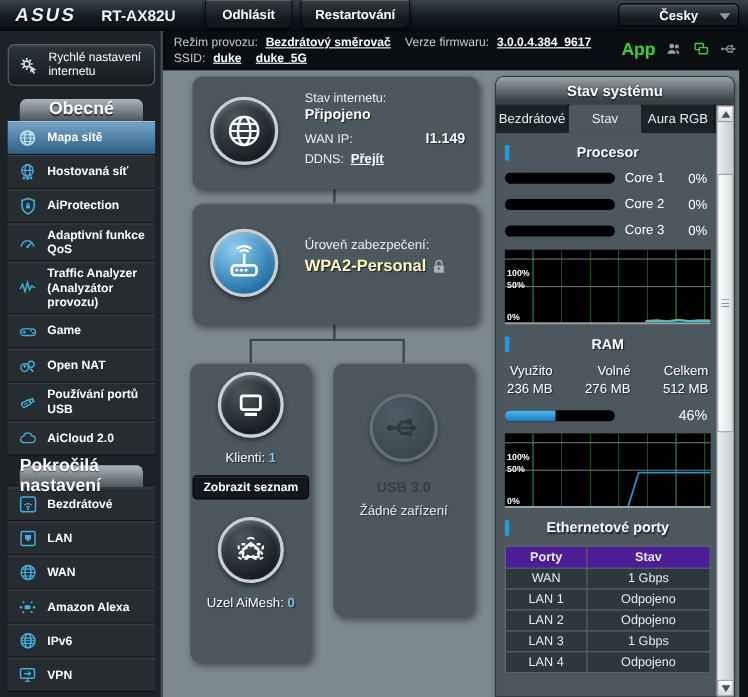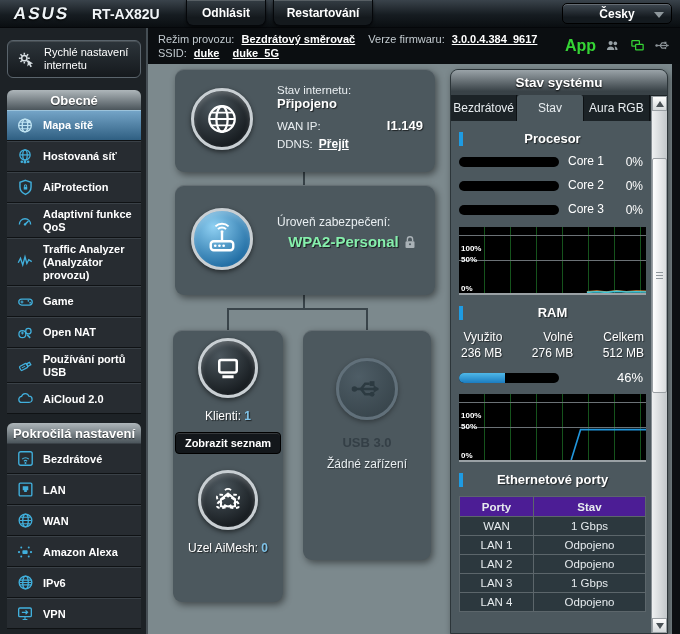--- a/index.html
+++ b/index.html
@@ -35,22 +35,22 @@
   .ilabel{color:#c3cbd0;margin-right:4px;}
   .ilink{color:#fff;font-weight:bold;text-decoration:underline;cursor:pointer;margin-right:10px;}
   .info-icons{position:absolute;right:8px;top:9px;display:flex;align-items:center;gap:8px;}
   .app-label{color:#35d435;font-weight:bold;font-size:16px;cursor:pointer;}
   
   .sidebar{position:absolute;left:0;top:28px;width:148px;height:606px;overflow:hidden;
     background:#1d2226;border-right:2px solid #454e54;padding:12px 5px 0 7px;}
   .quick-btn{height:38px;border:1px solid #5a646c;border-radius:6px;cursor:pointer;
     background:linear-gradient(#2d353b,#15191d);display:flex;align-items:center;gap:7px;padding:0 7px;
     color:#fff;font-weight:normal;font-size:11px;line-height:1.2;box-shadow:inset 0 1px 0 rgba(255,255,255,.12);}
-  .section-hdr{margin:12px auto 0;width:134px;height:20px;border-radius:6px 6px 0 0;
-    background:linear-gradient(#aeb6ba,#4b555b);color:#fff;font-weight:bold;font-size:13px;
+  .section-hdr{margin:12px auto 0;width:112px;height:20px;border-radius:6px 6px 0 0;
+    background:linear-gradient(#aeb6ba,#4b555b);color:#fff;font-weight:bold;font-size:16px;
     display:flex;align-items:center;justify-content:center;text-shadow:0 1px 1px rgba(0,0,0,.6);}
   .nav-item{min-height:31px;display:flex;align-items:center;gap:7px;padding:4px 2px 4px 7px;cursor:pointer;
     background:#272c31;border-top:1px solid #3a4147;border-bottom:1px solid #0f1214;
     color:#fff;font-weight:bold;font-size:11px;line-height:1.15;}
   .nav-item.active{background:linear-gradient(#74a4c7,#2f5f82);border-top-color:#9cc3db;}
   .ni{width:22px;flex:0 0 22px;height:20px;display:flex;align-items:center;justify-content:center;}
   
   .main{position:absolute;left:148px;top:64px;width:524px;height:570px;background:#7c898d;overflow:hidden;}
   .panel{position:absolute;background:#4c585e;border-radius:9px;
     box-shadow:2px 3px 7px rgba(0,0,0,.45),inset 0 1px 0 rgba(255,255,255,.14);}
@@ -72,22 +72,22 @@
   
   .txt-sm{font-size:11.5px;color:#e9eef1;}
   .txt-bold{font-size:13px;font-weight:bold;color:#fff;text-shadow:1px 1px 1px rgba(0,0,0,.6);}
   .p-int-orb{position:absolute;left:16px;top:19px;}
   .p-int-text{position:absolute;left:102px;top:15px;right:12px;}
   .kv-row{display:flex;justify-content:space-between;align-items:baseline;margin-top:7px;}
   .plink{color:#fff;font-weight:bold;text-decoration:underline;cursor:pointer;font-size:12px;}
   
   .p-sec-orb{position:absolute;left:16px;top:23px;}
   .p-sec-text{position:absolute;left:102px;top:30px;right:8px;}
-  .sec-value{font-size:15px;font-weight:bold;color:#86efac;margin-top:4px;text-shadow:1px 1px 1px rgba(0,0,0,.7);
-    display:flex;align-items:center;gap:5px;justify-content:center;}
+  .sec-value{font-size:15px;font-weight:bold;color:#fef9c3;margin-top:4px;text-shadow:1px 1px 1px rgba(0,0,0,.7);
+    display:flex;align-items:center;gap:5px;}
   
   .col-panel{display:flex;flex-direction:column;align-items:center;}
   .orb-sm{width:60px;height:60px;}
   .count-line{font-size:12px;color:#fff;margin-top:11px;text-shadow:1px 1px 1px rgba(0,0,0,.6);}
   .count-num{color:#7fc3e8;font-weight:bold;}
   .list-btn{margin-top:9px;padding:4px 9px;background:#13171b;border:1px solid #000;border-radius:4px;
     color:#fff;font-weight:bold;font-size:11px;cursor:pointer;
     box-shadow:inset 0 1px 0 rgba(255,255,255,.15);}
   .usb-title{font-size:13px;font-weight:bold;color:#343f46;margin-top:15px;}
   .usb-status{font-size:12px;color:#e8edf0;margin-top:7px;text-shadow:1px 1px 1px rgba(0,0,0,.4);}

